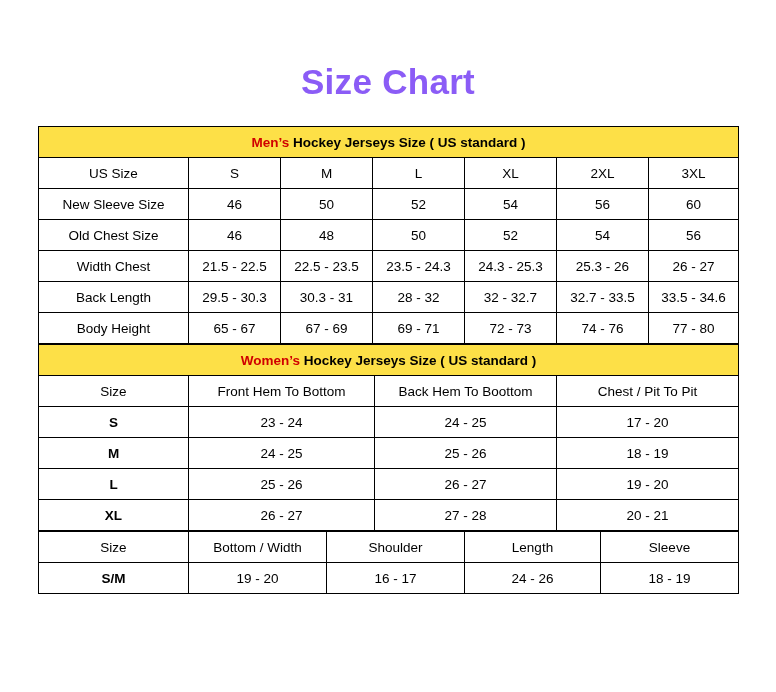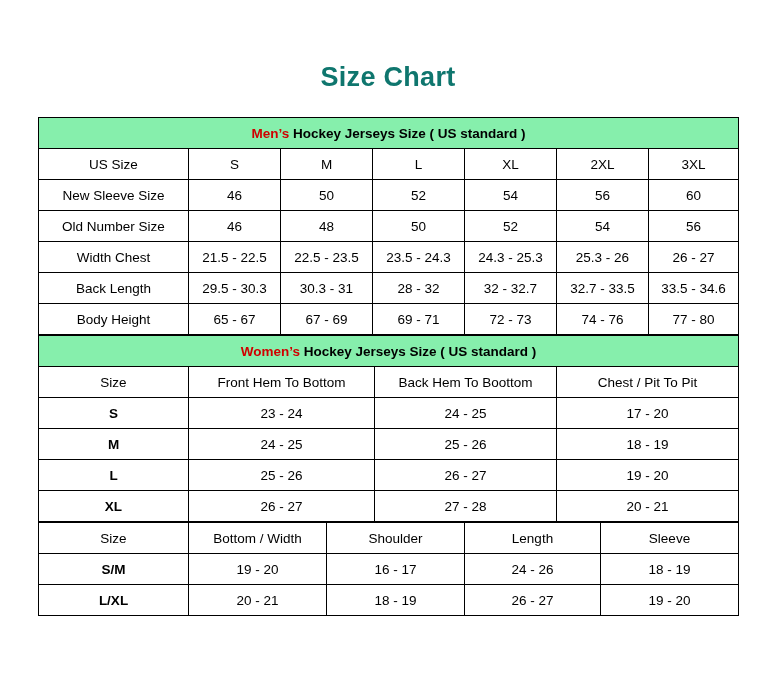--- a/index.html
+++ b/index.html
@@ -14,22 +14,22 @@
     color: #000000;
   }
   .page {
     width: 776px;
     height: 692px;
     position: relative;
     box-sizing: border-box;
   }
   .title {
     text-align: center;
-    color: #0f766e;
-    font-size: 27px;
+    color: #8b5cf6;
+    font-size: 35px;
     font-weight: bold;
     padding-top: 62px;
     padding-bottom: 0;
     letter-spacing: 0.3px;
   }
   .chart-wrap {
     margin: 24px auto 0 auto;
     width: 700px;
   }
   table.size-table {
@@ -39,21 +39,21 @@
   }
   table.size-table td {
     border: 1px solid #000000;
     text-align: center;
     vertical-align: middle;
     font-size: 13.5px;
     height: 26px;
     padding: 2px 2px;
   }
   td.banner {
-    background: #86efac;
+    background: #fde047;
     font-weight: bold;
     font-size: 15px;
     height: 30px;
   }
   td.banner .accent {
     color: #d00000;
   }
   td.head {
     font-weight: normal;
   }
@@ -96,21 +96,21 @@
         <tr>
           <td>New Sleeve Size</td>
           <td>46</td>
           <td>50</td>
           <td>52</td>
           <td>54</td>
           <td>56</td>
           <td>60</td>
         </tr>
         <tr>
-          <td>Old Number Size</td>
+          <td>Old Chest Size</td>
           <td>46</td>
           <td>48</td>
           <td>50</td>
           <td>52</td>
           <td>54</td>
           <td>56</td>
         </tr>
         <tr>
           <td>Width Chest</td>
           <td>21.5 - 22.5</td>
@@ -201,24 +201,17 @@
           <td class="head">Length</td>
           <td class="head">Sleeve</td>
         </tr>
         <tr>
           <td class="rowlabel-bold">S/M</td>
           <td>19 - 20</td>
           <td>16 - 17</td>
           <td>24 - 26</td>
           <td>18 - 19</td>
         </tr>
-        <tr>
-          <td class="rowlabel-bold">L/XL</td>
-          <td>20 - 21</td>
-          <td>18 - 19</td>
-          <td>26 - 27</td>
-          <td>19 - 20</td>
-        </tr>
       </tbody>
     </table>
 
   </div>
 </div>
 
 </body></html>

